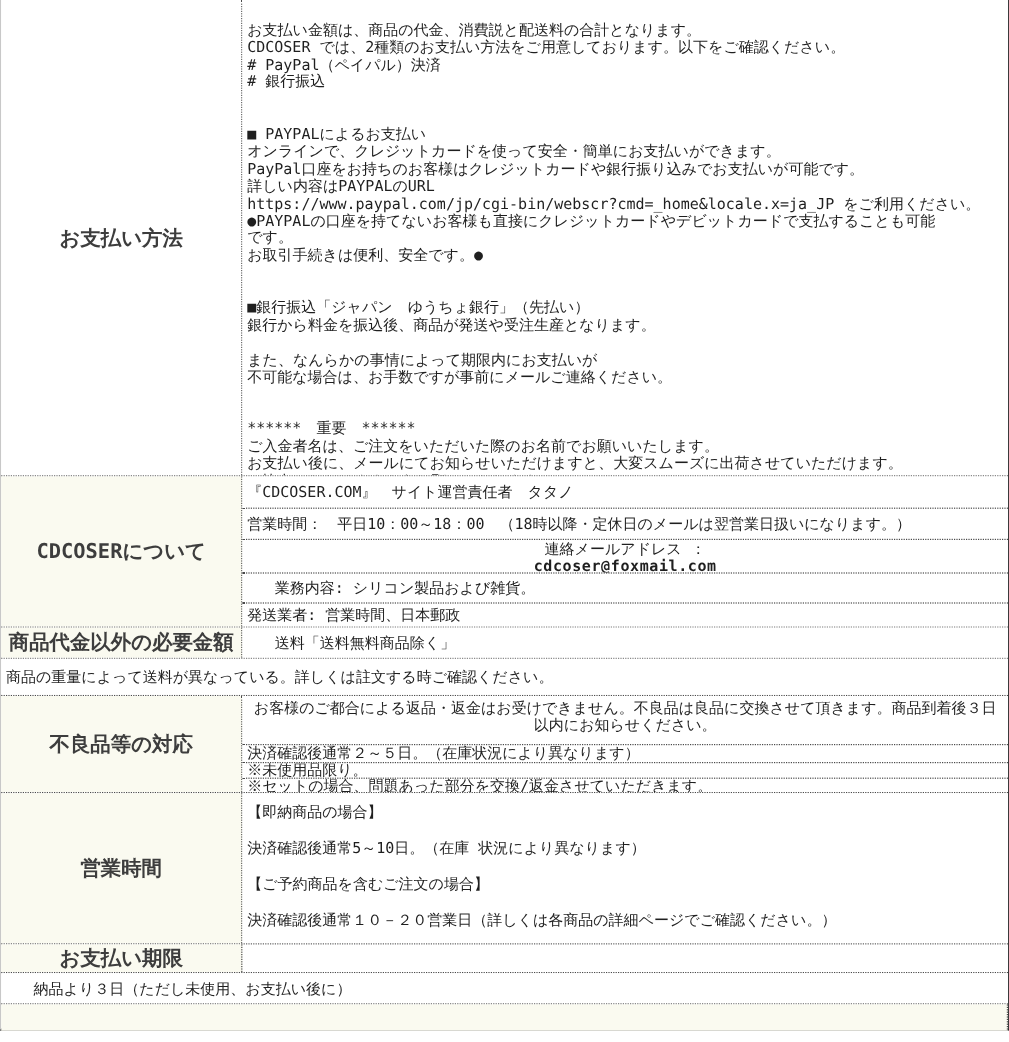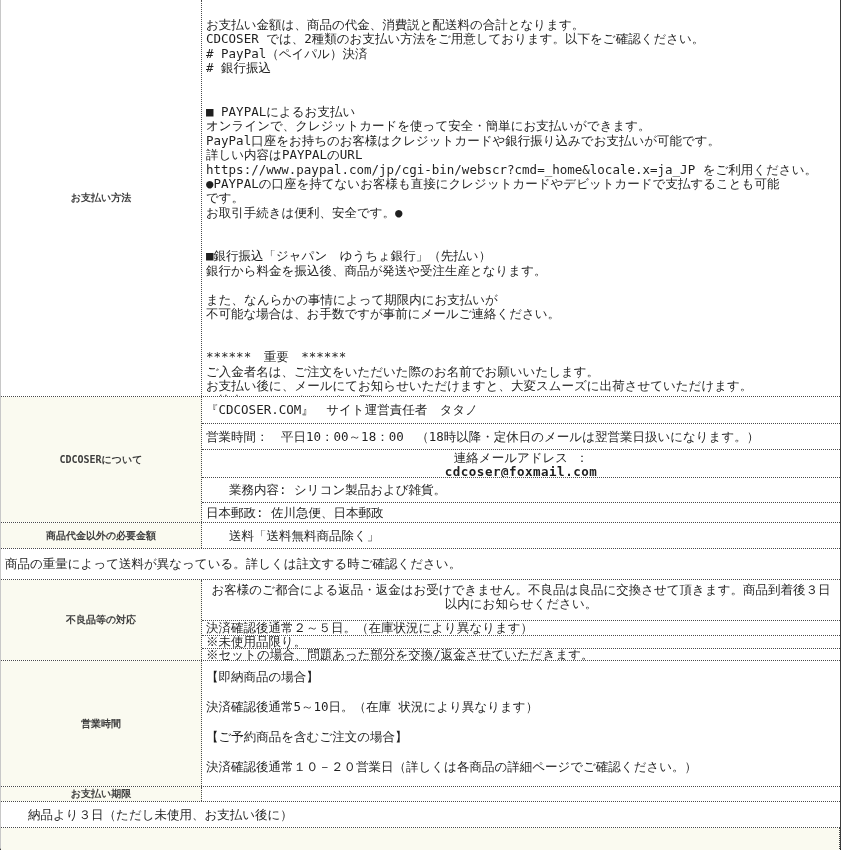--- a/index.html
+++ b/index.html
@@ -23,21 +23,21 @@
   .label-cell {
     flex: 0 0 201px;
     box-sizing: border-box;
     border-right: 1px dotted #4a4a4a;
     background: #fafaf0;
     display: flex;
     align-items: center;
     justify-content: center;
     text-align: center;
     font-weight: bold;
-    font-size: 10px;
+    font-size: 17px;
     color: #3d3d3d;
     padding: 0 4px;
   }
   .row-payment .label-cell { background: #ffffff; }
 
   .content-cell {
     flex: 1 1 auto;
     min-width: 0;
     background: #ffffff;
     overflow: hidden;
@@ -146,21 +146,21 @@
         <span>営業時間：　平日10：00～18：00　（18時以降・定休日のメールは翌営業日扱いになります。）</span>
       </div>
       <div class="sub h28">
         <span>連絡メールアドレス ： </span>
         <span class="email">cdcoser@foxmail.com</span>
       </div>
       <div class="sub h25">
         <span>業務内容: シリコン製品および雑貨。</span>
       </div>
       <div class="sub h20">
-        <span>日本郵政: 佐川急便、日本郵政</span>
+        <span>発送業者: 営業時間、日本郵政</span>
       </div>
     </div>
   </div>
 
   <div class="row row-extra">
     <div class="label-cell">
       <span>商品代金以外の必要金額</span>
     </div>
     <div class="content-cell">
       <div class="sub h25">

